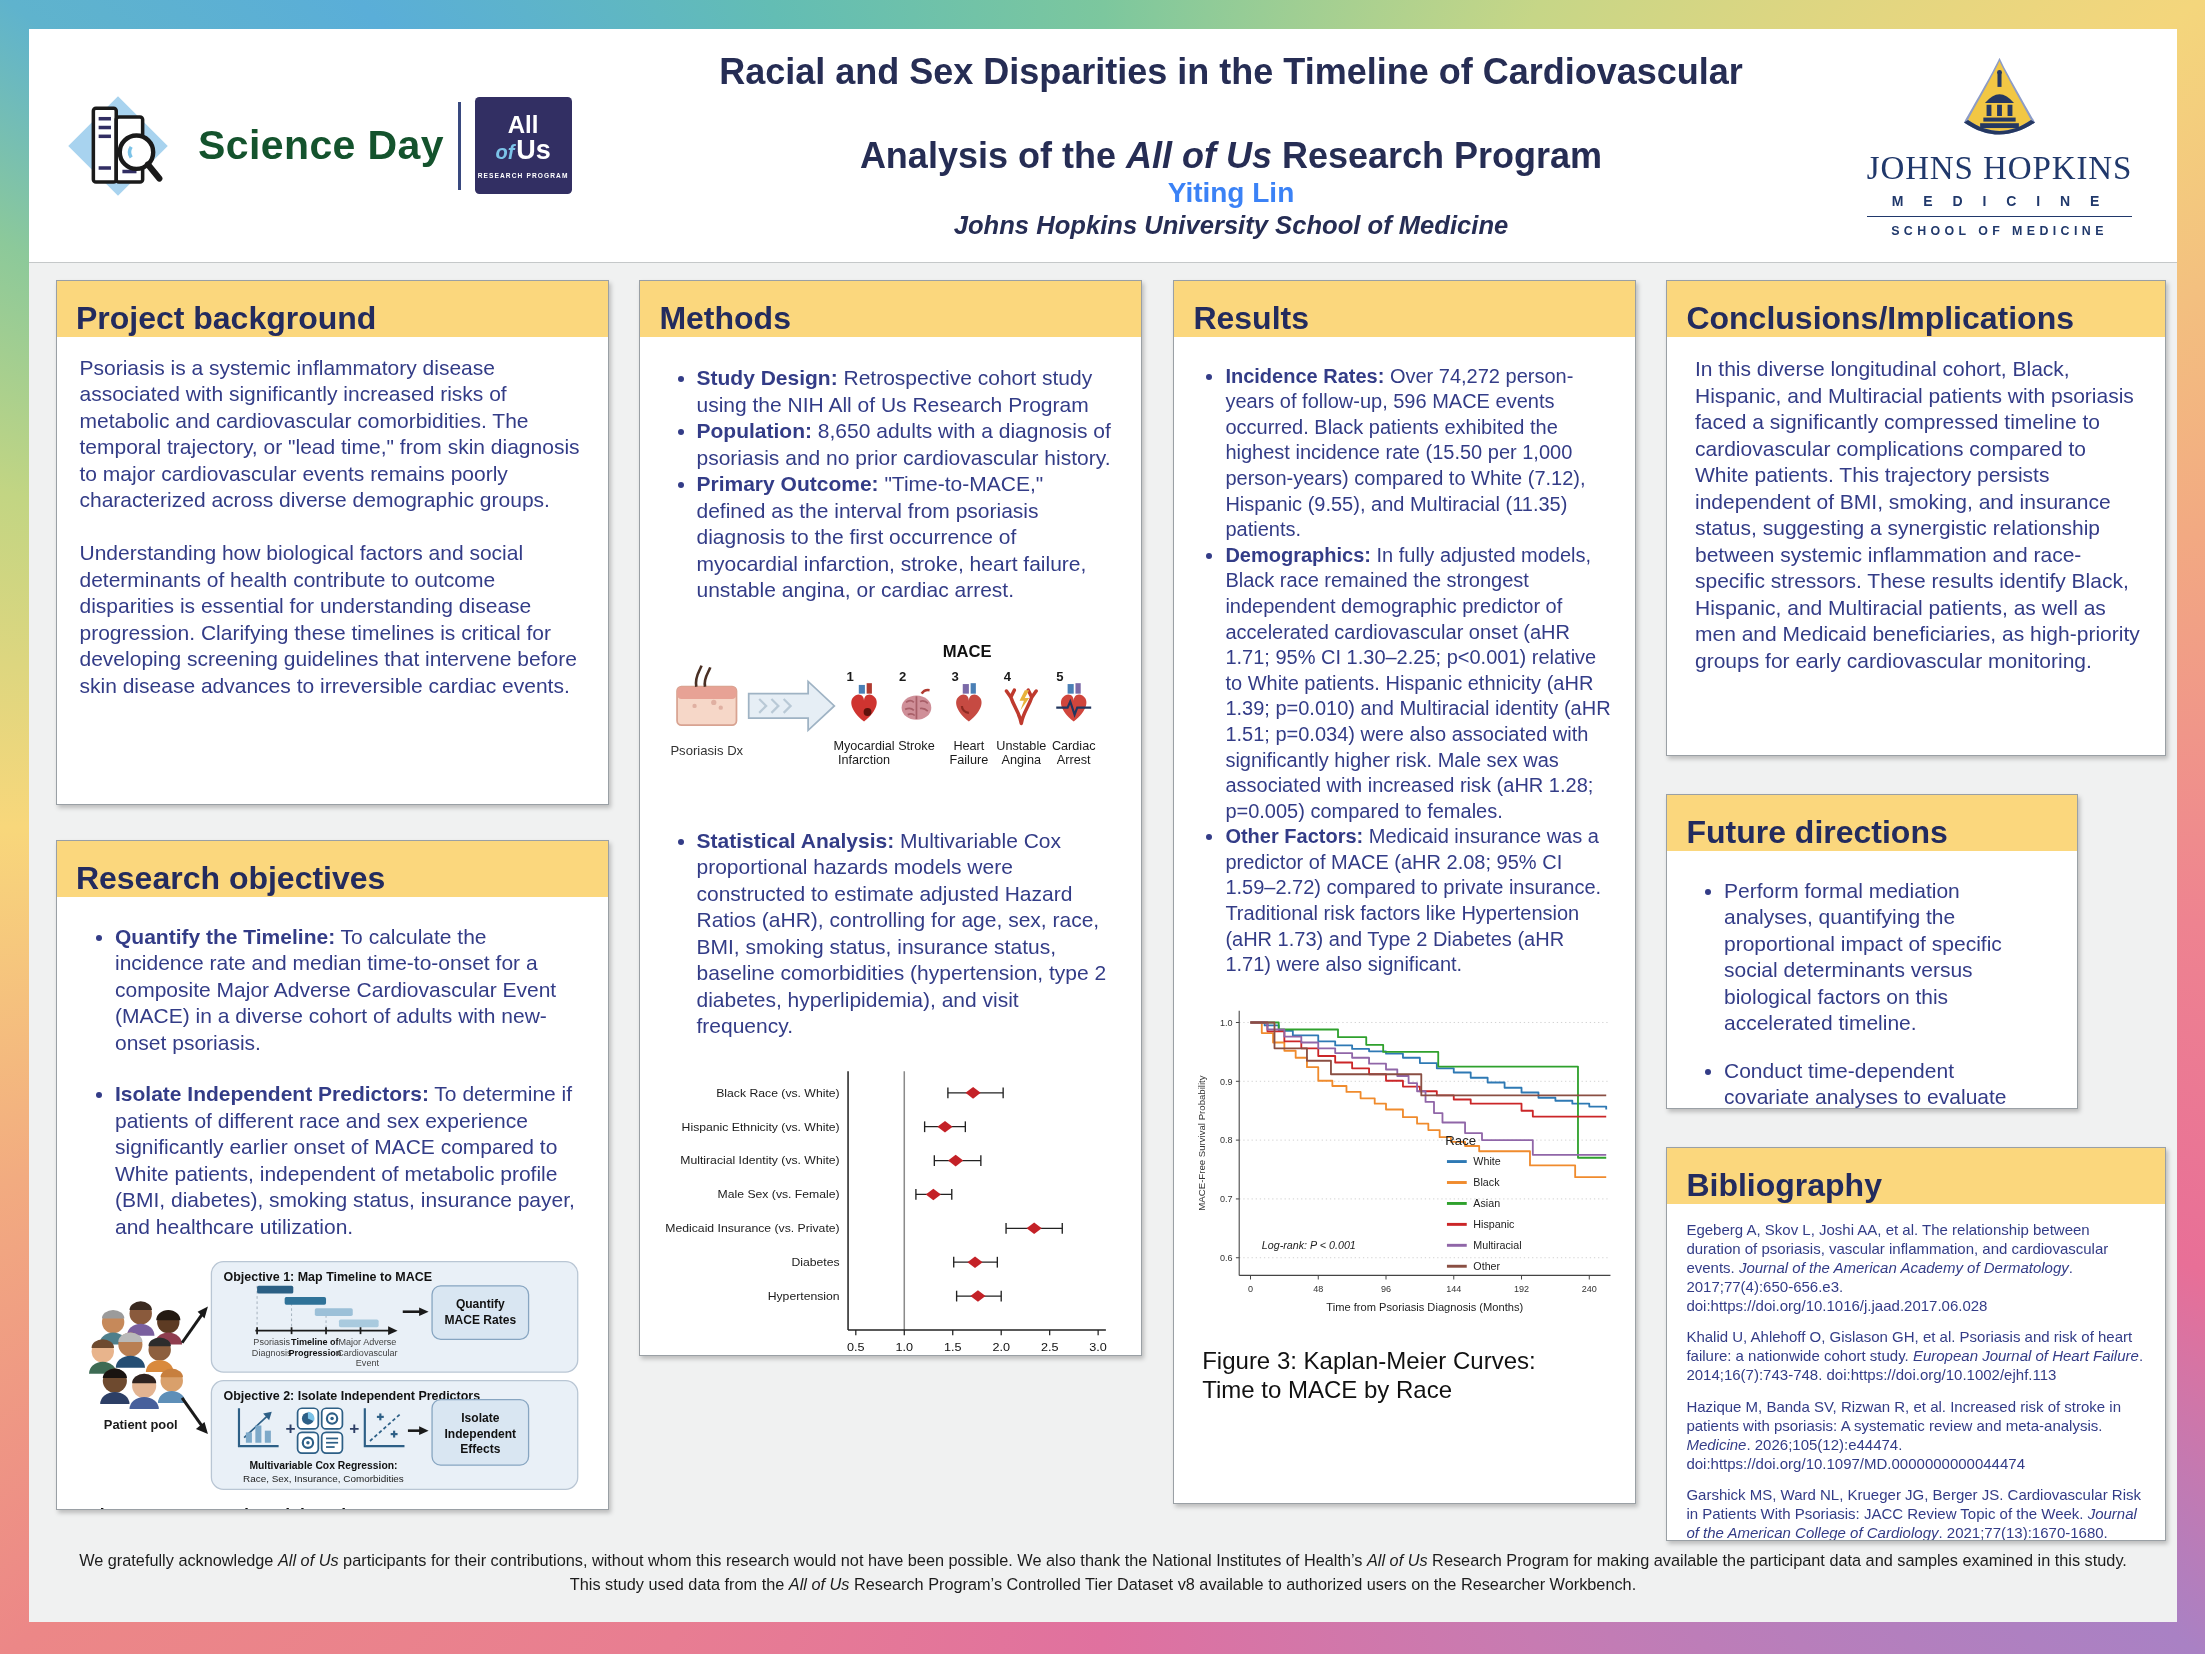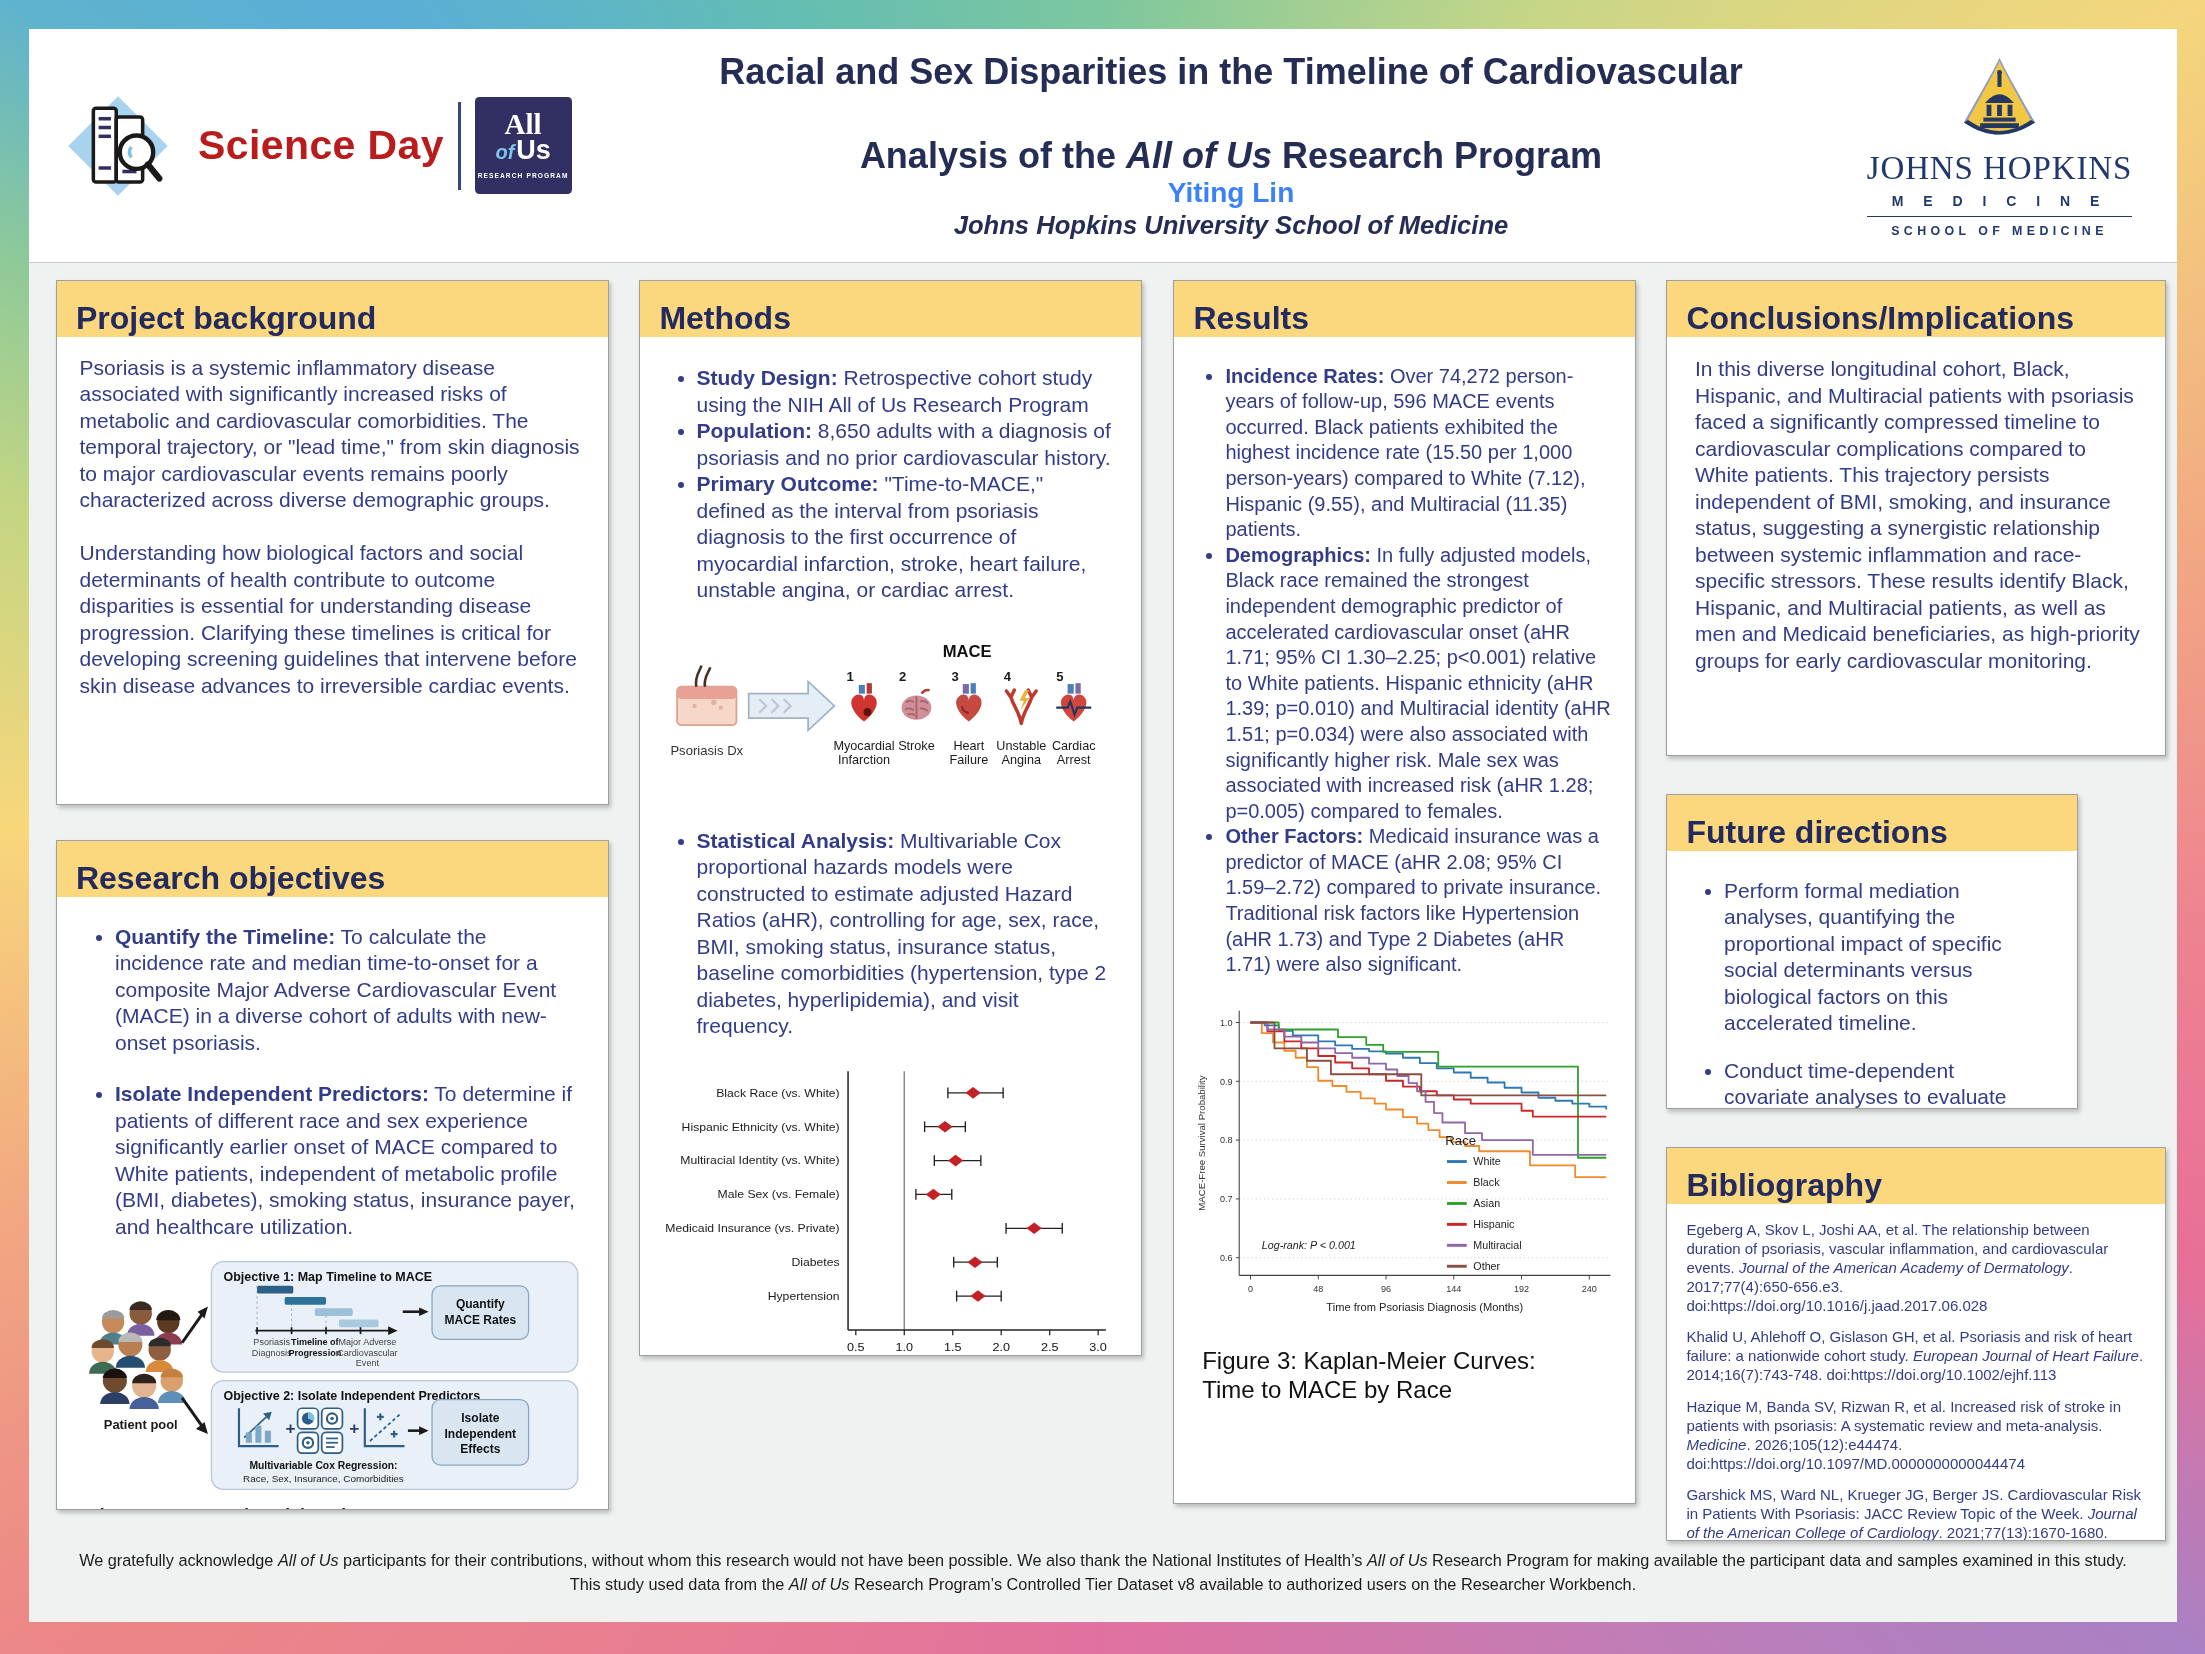--- a/index.html
+++ b/index.html
@@ -11,25 +11,25 @@
         #7cc79e 0deg,#c6d687 28deg,#f4d67c 53deg,#f2a982 75deg,#ee8390 95deg,
         #e86f97 112deg,#a981c4 127deg,#c77bb2 152deg,#e0719f 180deg,#e87d92 208deg,
         #ec8787 233deg,#f2ab80 252deg,#f8d77b 270deg,#c2d583 287deg,#8cc99a 298deg,
         #5fb3cd 307deg,#5aaed8 318deg,#63bdb4 338deg,#7cc79e 360deg);
   }
   .sheet{position:absolute;left:29px;top:29px;right:29px;bottom:32px;background:#f0f1f1;}
   
   .poster-header{position:absolute;left:0;top:0;right:0;height:234px;background:#ffffff;
     border-bottom:1.8px solid #c5c8c9;display:flex;align-items:center;padding:0 23px;box-sizing:border-box;}
   .logo-left{display:flex;align-items:center;gap:14px;width:565px;flex:none;}
-  .sciday-text{font-size:41px;font-weight:bold;color:#b91c1c;letter-spacing:0.4px;white-space:nowrap;}
+  .sciday-text{font-size:41px;font-weight:bold;color:#14532d;letter-spacing:0.4px;white-space:nowrap;}
   .logo-divider{width:2.6px;height:88px;background:#39497f;flex:none;}
   .aou-badge{width:97px;height:97px;background:#322f63;border-radius:4.4px;color:#fff;
     display:flex;flex-direction:column;align-items:center;justify-content:center;flex:none;}
-  .aou-all{font-size:29px;font-weight:bold;line-height:25px;font-family:Liberation Serif, serif;}
+  .aou-all{font-size:24px;font-weight:bold;line-height:25px;}
   .aou-row{font-size:27px;font-weight:bold;line-height:26.5px;}
   .aou-of{font-style:italic;color:#7cc3e8;font-size:20px;font-weight:bold;margin-right:1.8px;}
   .aou-sub{font-size:6.6px;letter-spacing:1.1px;margin-top:6.2px;font-weight:bold;}
   .title-block{flex:1;text-align:center;padding:0 7px;}
   .poster-title{font-size:36px;line-height:42px;font-weight:bold;color:#262d54;margin:0;}
   .poster-author{font-size:28px;font-weight:bold;color:#3b82f6;margin-top:0;}
   .poster-affil{font-size:25.6px;font-weight:bold;font-style:italic;color:#262d54;margin-top:1.8px;}
   .logo-right{width:309px;flex:none;text-align:center;color:#20386b;}
   .jhu-name{font-family:"Liberation Serif",serif;font-size:33px;letter-spacing:0.9px;margin-top:1.8px;}
   .jhu-med{font-size:14px;letter-spacing:8px;font-weight:bold;margin-top:5.3px;}

